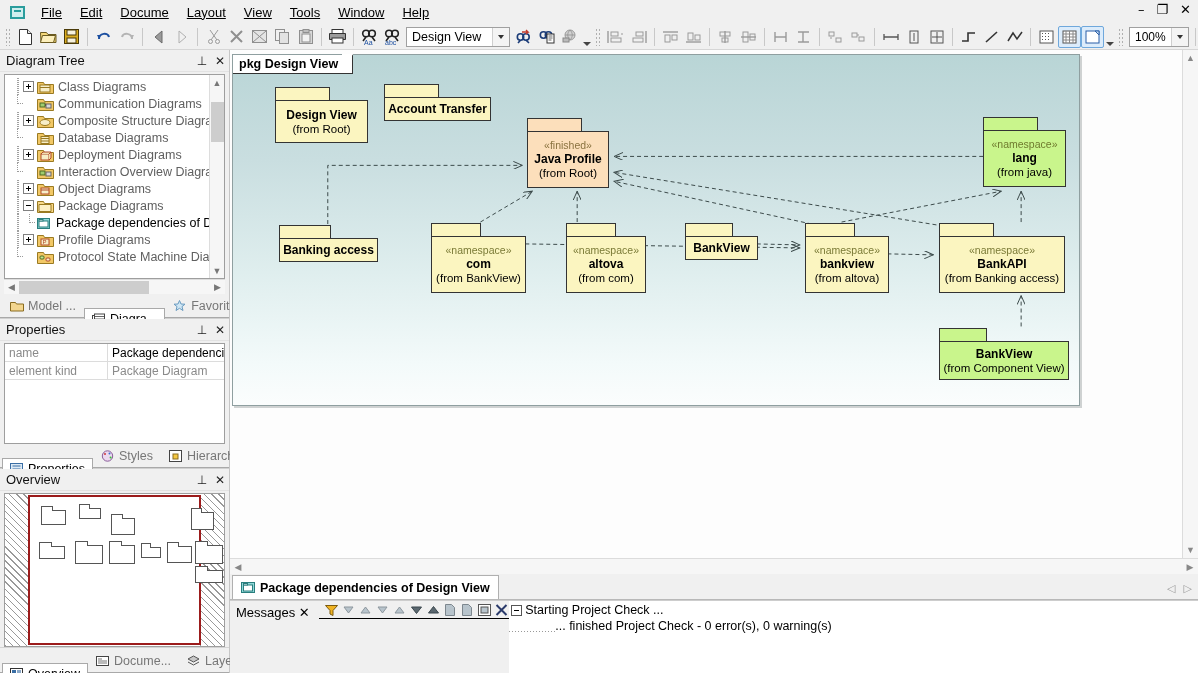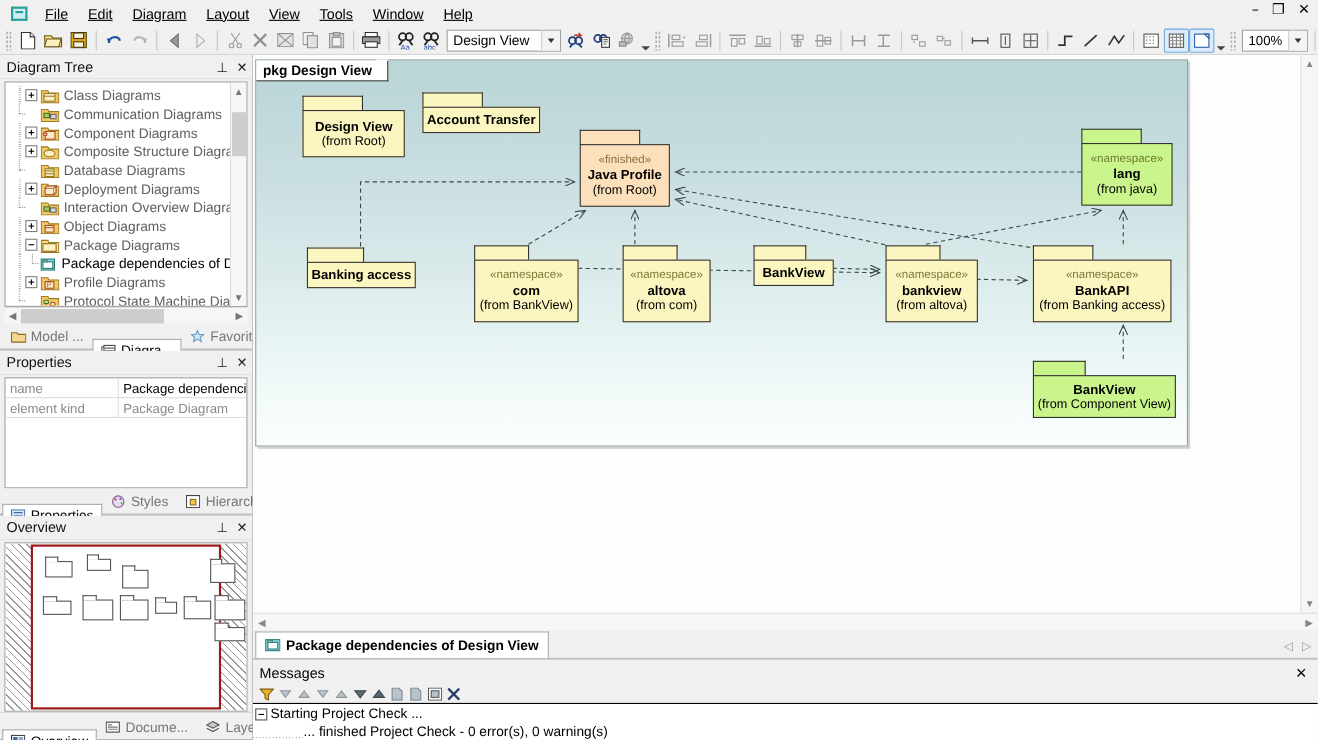--- a/index.html
+++ b/index.html
@@ -278,21 +278,21 @@
   }
   .doctab {
     height: 24px; display: flex; align-items: center; gap: 5px; padding: 0 8px;
     background: #fff; border: 1px solid #b0b0b0; border-bottom: none;
     font-size: 12.5px; font-weight: bold; color: #000; white-space: nowrap; cursor: default;
   }
   .doctab .ico { width: 14px; height: 13px; flex: 0 0 14px; }
   .doctab-nav { position: absolute; right: 6px; bottom: 4px; display: flex; gap: 8px; color: #999; font-size: 11px; }
 
   
-  .messages { flex: 0 0 73px; display: flex; flex-direction: column; background: #f0f0f0; border-top: 1px solid #cdcdcd; }
+  .messages { flex: 0 0 73px; display: flex; flex-direction: row; background: #f0f0f0; border-top: 1px solid #cdcdcd; }
   .msg-header {
     height: 22px; flex: 0 0 22px; display: flex; align-items: center; padding: 0 6px;
     font-size: 13px; position: relative;
   }
   .msg-header .title { flex: 1; }
   .msg-toolbar {
     height: 18px; flex: 0 0 18px; display: flex; align-items: center; gap: 1px;
     padding-left: 4px; border-bottom: 1px solid #000;
   }
   .msg-btn { width: 16px; height: 16px; display: flex; align-items: center; justify-content: center; cursor: default; }
@@ -319,21 +319,21 @@
 <body>
 
 <div class="app">
 
   <div class="menubar">
     <div class="app-logo">
         <div class="sq"></div>
       </div>
     <div class="menu-item"><u>File</u></div>
     <div class="menu-item"><u>Edit</u></div>
-    <div class="menu-item"><u>Diagram</u></div>
+    <div class="menu-item"><u>Docume</u></div>
     <div class="menu-item"><u>Layout</u></div>
     <div class="menu-item"><u>View</u></div>
     <div class="menu-item"><u>Tools</u></div>
     <div class="menu-item"><u>Window</u></div>
     <div class="menu-item"><u>Help</u></div>
     <div class="wincontrols">
       <span>–</span>
       <span>❐</span>
       <span>✕</span>
     </div>
@@ -660,32 +660,20 @@
                 <svg width="17" height="14" viewBox="0 0 17 14">
                     <path d="M0.5 2.5h6l1 2h9v9h-16z" fill="#f2c866" stroke="#9a7a22"></path>
                     <rect x="3" y="6" width="5" height="4" fill="#9ecb6e" stroke="#4c6b22"></rect>
                     <rect x="9" y="7" width="5" height="4" fill="#d8d8d8" stroke="#666"></rect>
                     <path d="M8 8h1" stroke="#333"></path>
                   </svg>
               </div>
               <div class="tree-label">Communication Diagrams</div>
             </div>
 
-            <div class="tree-row">
-              <div class="tw-dots"></div>
-                <div class="expander plus"></div>
-              <div class="folder-icon">
-                <svg width="17" height="14" viewBox="0 0 17 14">
-                    <path d="M0.5 2.5h6l1 2h9v9h-16z" fill="#f2c866" stroke="#9a7a22"></path>
-                    <rect x="4" y="5.5" width="9" height="7" fill="#f7eec8" stroke="#b04a2a"></rect>
-                    <rect x="2.5" y="7" width="3" height="2" fill="#f7eec8" stroke="#b04a2a"></rect>
-                  </svg>
-              </div>
-              <div class="tree-label">Component Diagrams</div>
-            </div>
 
             <div class="tree-row">
               <div class="tw-dots"></div>
                 <div class="expander plus"></div>
               <div class="folder-icon">
                 <svg width="17" height="14" viewBox="0 0 17 14">
                     <path d="M0.5 2.5h6l1 2h9v9h-16z" fill="#f2c866" stroke="#9a7a22"></path>
                     <ellipse cx="8" cy="8.5" rx="5" ry="3" fill="#f7eec8" stroke="#9a7a22"></ellipse>
                   </svg>
               </div>

